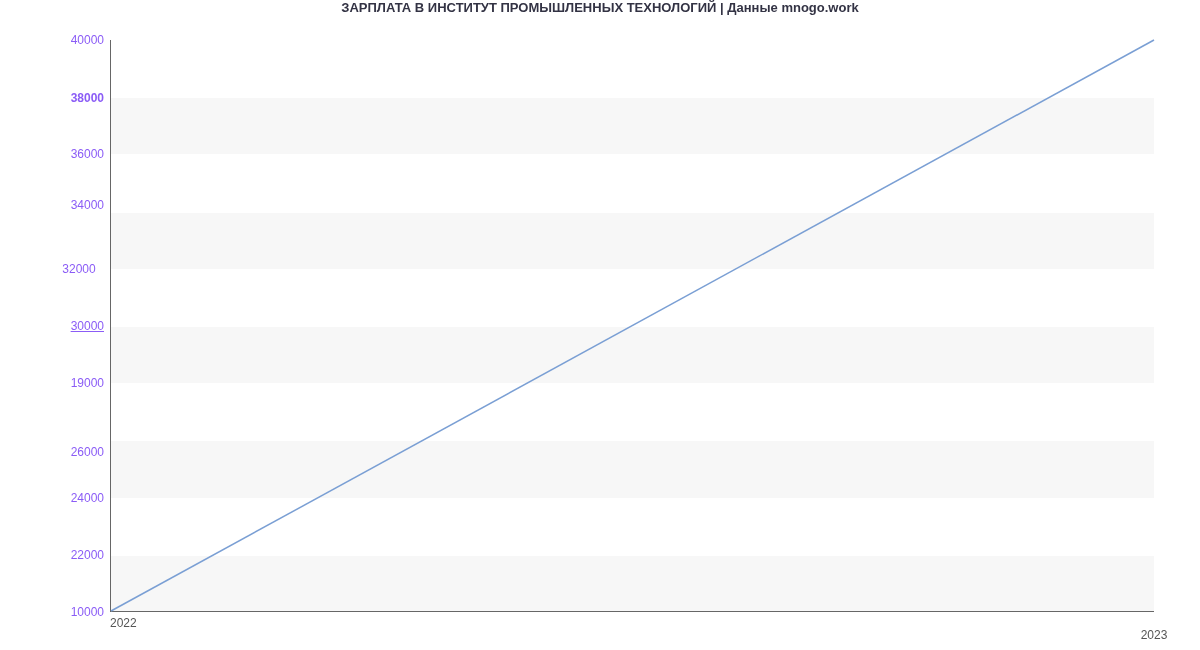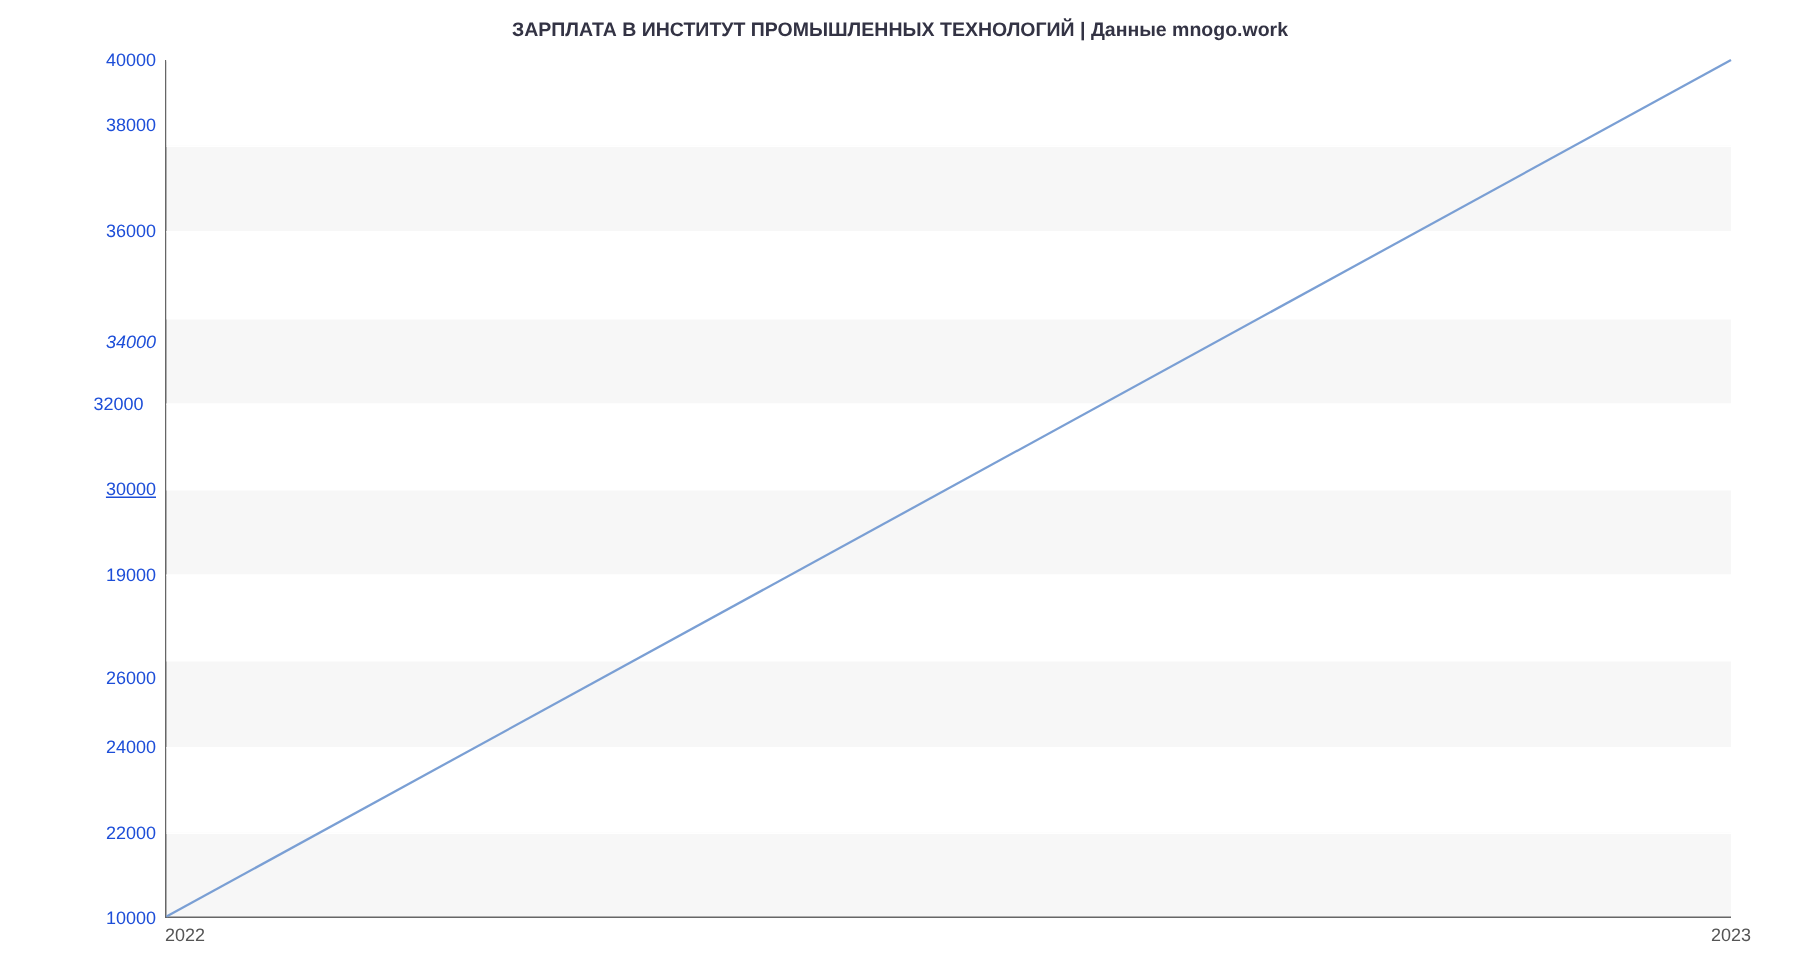--- a/index.html
+++ b/index.html
@@ -8,21 +8,20 @@
       height: 650px;
       background: #ffffff;
       font-family: Verdana, Geneva, sans-serif;
       position: relative;
       overflow: hidden;
     }
     .title {
       text-align: center;
       font-size: 13px;
       color: #333344;
-      padding-top: 12px;
       font-weight: bold;
     }
     .plot-area {
       position: absolute;
       left: 110px;
       top: 40px;
       width: 1044px;
       height: 572px;
       background: #f7f7f7;
       border-bottom: 1px solid #666;
@@ -40,32 +39,32 @@
       left: 0;
       width: 100%;
       background: #ffffff;
     }
     .ytick {
       position: absolute;
       right: 1096px;
       width: 50px;
       text-align: right;
       font-size: 12px;
-      color: #1d4ed8;
+      color: #8b5cf6;
       transform: translateY(-50%);
     }
     .xtick {
       position: absolute;
       font-size: 12px;
       color: #555;
       top: 616px;
       text-align: center;
     }
     .xtick.left { left: 110px; }
-    .xtick.right { right: 46px; transform: translateX(50%); }
+    .xtick.right { right: 46px; transform: translateX(50%); margin-top: 12px; }
     svg.line {
       position: absolute;
       left: 0;
       top: 0;
       width: 100%;
       height: 100%;
       overflow: visible;
     }
   </style>
 </head>
@@ -95,18 +94,18 @@
   </svg>
 </div>
 
 <div class="ytick" style="top: 612px;">10000</div>
 <div class="ytick" style="top: 554.8px;">22000</div>
 <div class="ytick" style="top: 497.6px;">24000</div>
 <div class="ytick" style="top: 452px;">26000</div>
 <div class="ytick" style="top: 383.2px;">19000</div>
 <div class="ytick" style="top: 326px; text-decoration: underline;">30000</div>
 <div class="ytick" style="top: 268.8px; text-align: center;">32000</div>
-<div class="ytick" style="top: 228px; font-style: italic;">34000</div>
+<div class="ytick" style="top: 205px;">34000</div>
 <div class="ytick" style="top: 154.4px;">36000</div>
-<div class="ytick" style="top: 83px;">38000</div>
+<div class="ytick" style="top: 98px; font-weight: bold;">38000</div>
 <div class="ytick" style="top: 40px;">40000</div>
 <div class="xtick left">2022</div>
 <div class="xtick right">2023</div>
 
 </body></html>

